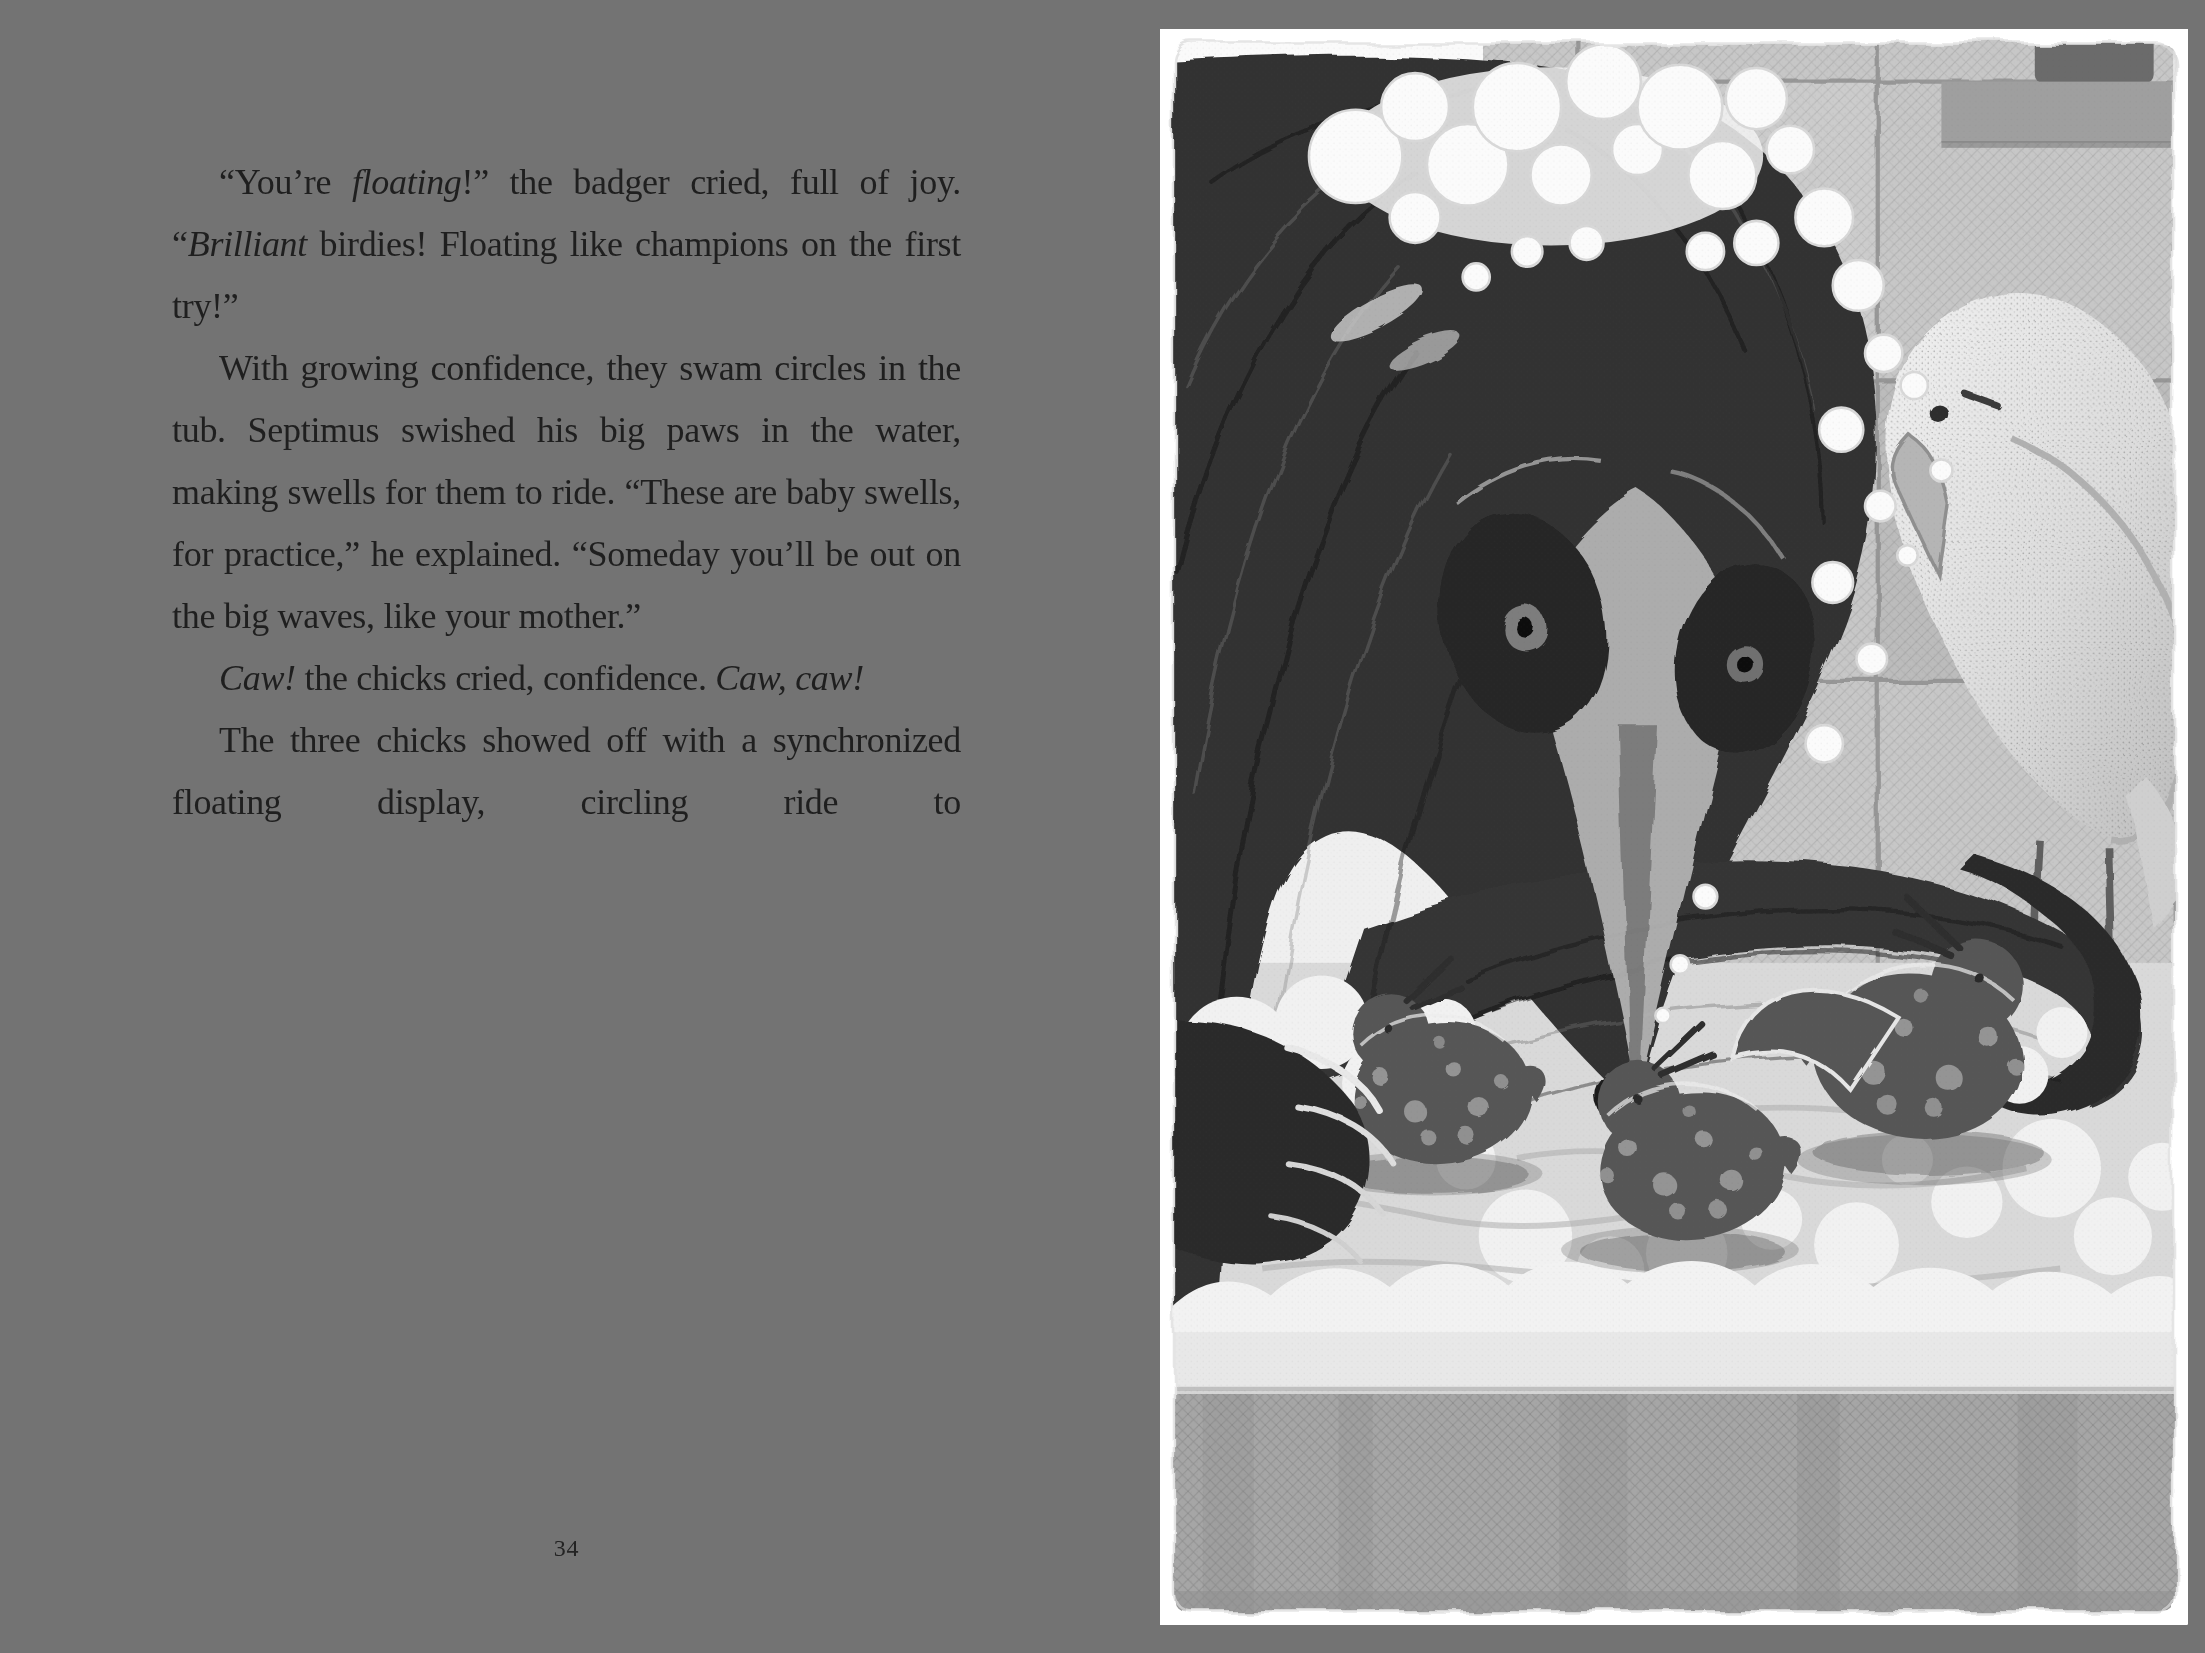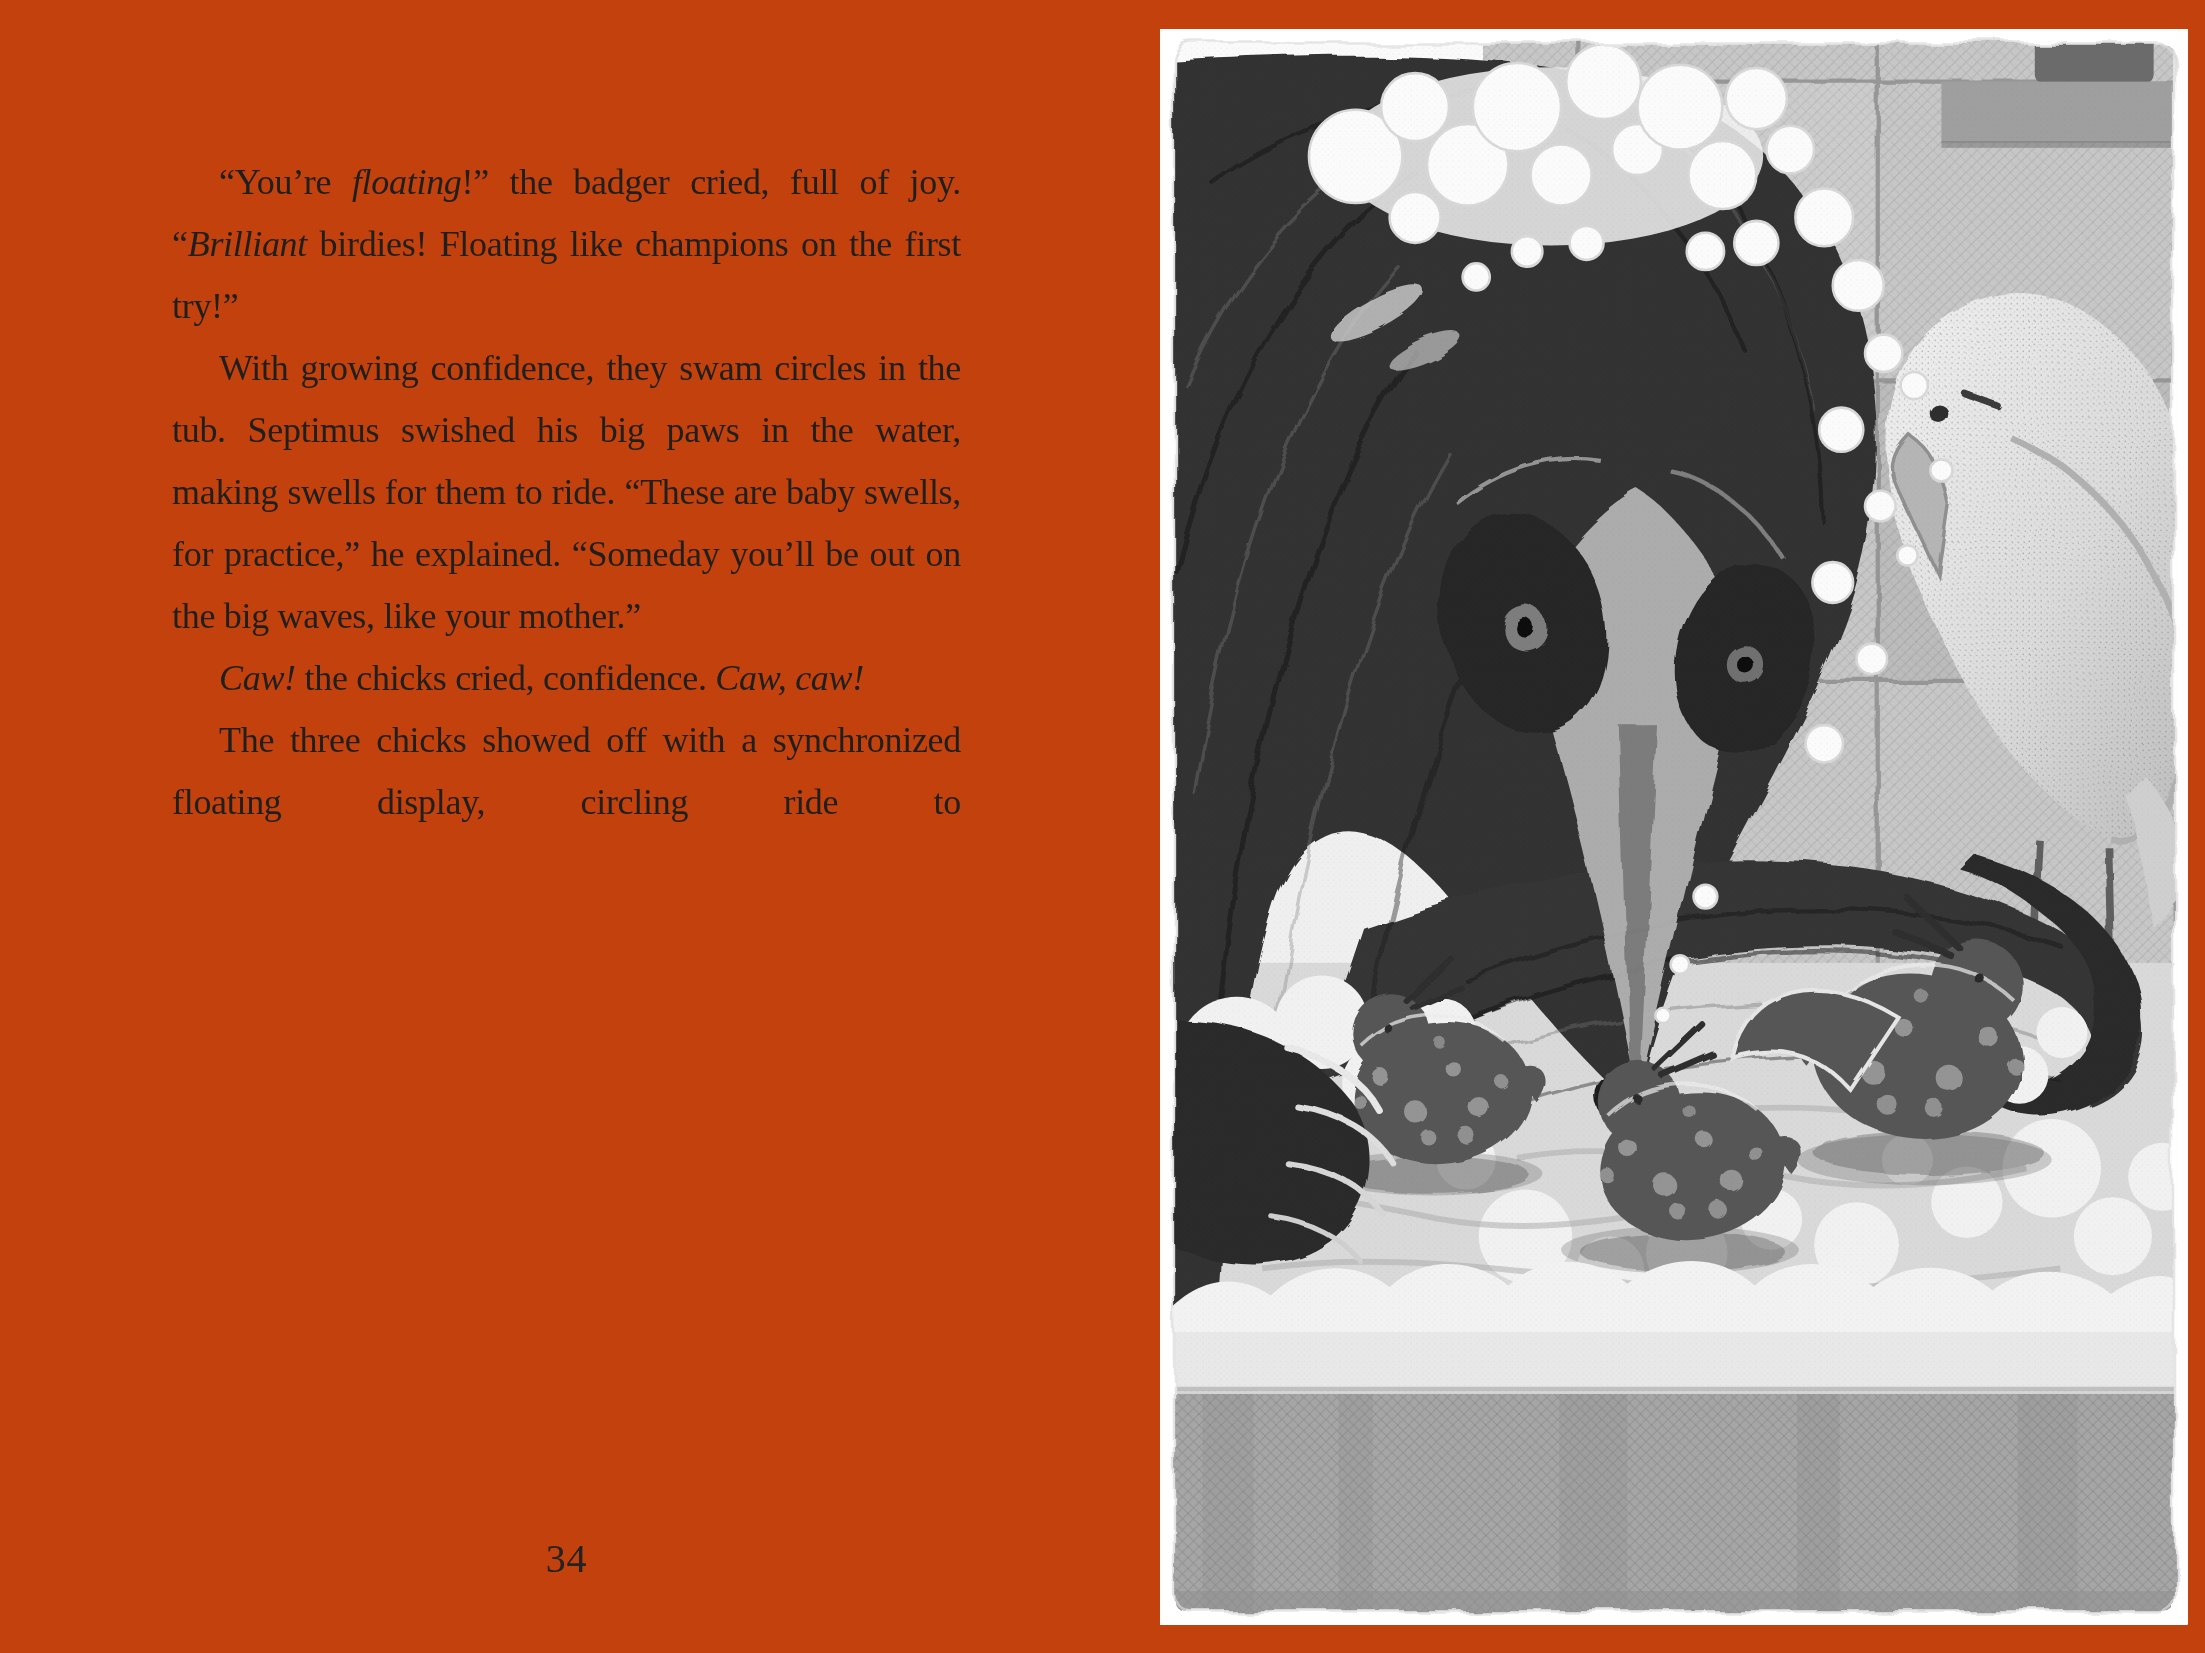--- a/index.html
+++ b/index.html
@@ -1,25 +1,25 @@
 <!DOCTYPE html>
 <html style="font-size:13.6px"><head>
 <meta charset="utf-8">
 <style>
   html,body{margin:0;padding:0;background:#ffffff;}
-  .spread{position:relative;width:2205px;height:1654px;background:#c2410c;overflow:hidden;
+  .spread{position:relative;width:2205px;height:1654px;background:#737373;overflow:hidden;
           font-family:"Liberation Serif","DejaVu Serif",serif;}
   
   .text-block{position:absolute;left:172px;top:151px;width:789px;color:#1f1f1f;
               font-size:36px;line-height:62px;text-align:justify;letter-spacing:-0.3px;}
   .para{margin:0;text-indent:47px;}
   .para.cont{text-align-last:justify;}
   .it{font-style:italic;}
   .page-number{position:absolute;left:172px;top:1535px;width:789px;text-align:center;
-               font-size:40px;color:#232323;letter-spacing:0.8px;}
+               font-size:24px;color:#232323;letter-spacing:0.8px;}
   
   .illustration-wrap{position:absolute;left:1160px;top:29px;width:1028px;height:1596px;}
   svg{display:block;}
 </style>
 </head>
 <body>
 
 <div class="spread">
 
   <div>

